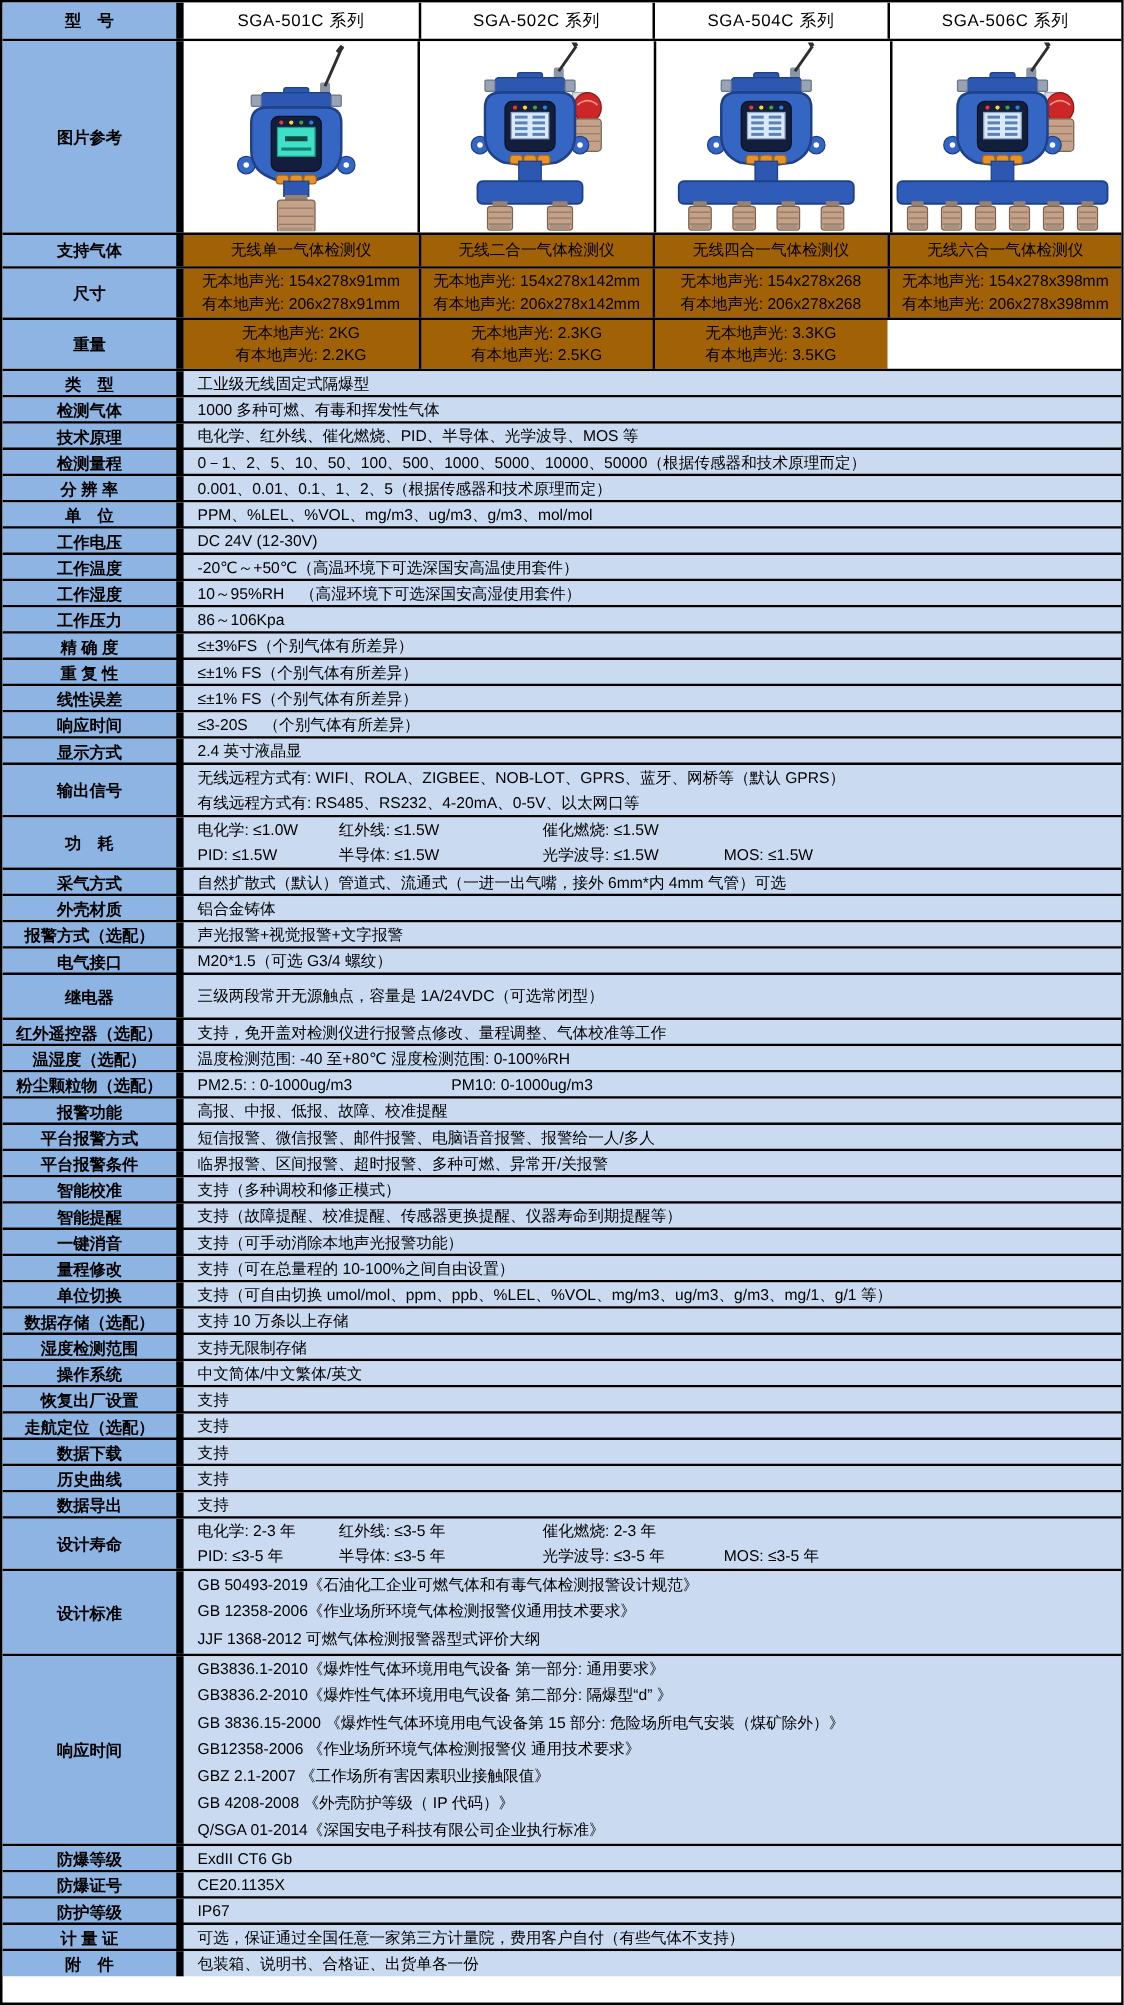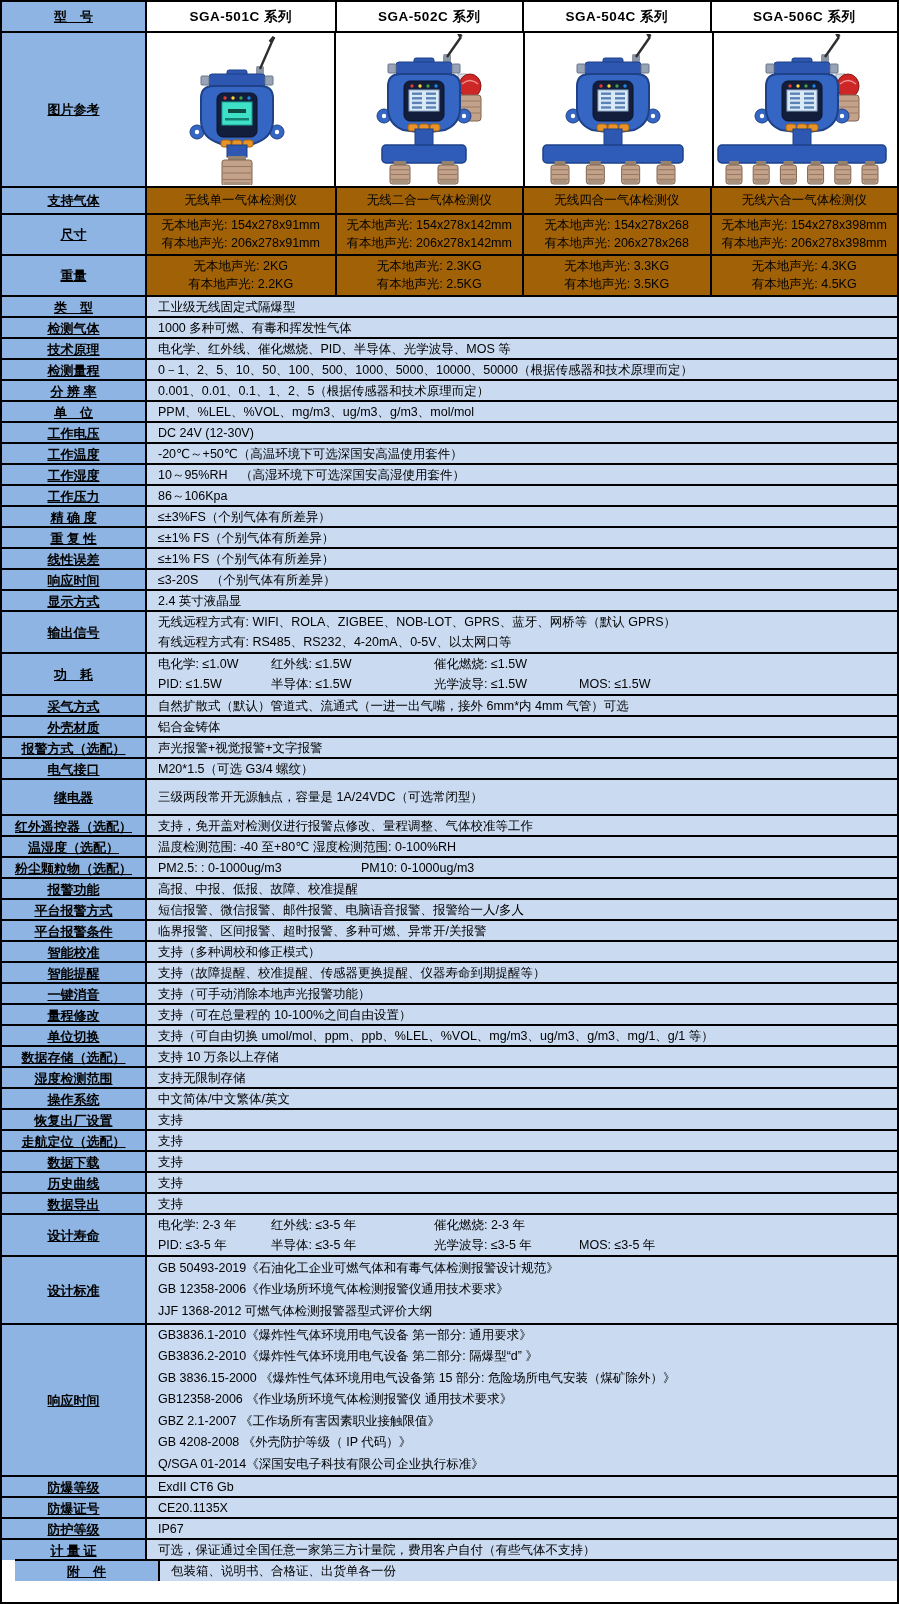--- a/index.html
+++ b/index.html
@@ -7,29 +7,28 @@
     width:899px;height:1604px;box-sizing:border-box;
     border:2px solid #000;background:#fff;overflow:hidden;
     display:flex;flex-direction:column;
     font-family:"Liberation Sans","DejaVu Sans",sans-serif;
     color:#000;
   }
   .row{display:grid;grid-template-columns:145px 1fr;border-top:2px solid #000;box-sizing:border-box;flex:0 0 auto;}
   .wrap > .row:first-child{border-top:0;}
   .row.cols4{grid-template-columns:145px repeat(4,1fr);}
   .lbl{
-    background:#8DB4E2;border-right:2px solid #000000;
+    background:#8DB4E2;border-right:6px solid #000000;
     display:flex;align-items:center;justify-content:center;
     font-weight:bold;font-size:13px;line-height:15px;
     padding:0 2px;
-    text-decoration:underline;
   }
   .cell{background:#fff;display:flex;flex-direction:column;align-items:center;justify-content:center;}
   .cols4 .cell + .cell{border-left:2px solid #000;}
-  .cell.model{font-weight:bold;font-size:13.5px;letter-spacing:.5px;}
+  .cell.model{font-weight:normal;font-size:13.5px;letter-spacing:.5px;}
   .cell.c{background:#a16207;font-size:12.5px;text-align:center;justify-content:space-evenly;}
   .val{
     background:#C9DAF1;padding-left:11px;font-size:12.5px;
     display:flex;flex-direction:column;justify-content:center;
   }
   .line{line-height:20px;white-space:nowrap;}
   .loose .line{line-height:21.4px;}
   .seg{display:inline-block;}
   .quad .s0{width:113px;} .quad .s1{width:163px;} .quad .s2{width:145px;}
   .pair155 .s0{width:155px;}
@@ -328,24 +327,20 @@
       <div>有本地声光: 2.2KG</div>
     </div>
     <div class="cell c">
       <div>无本地声光: 2.3KG</div>
       <div>有本地声光: 2.5KG</div>
     </div>
     <div class="cell c">
       <div>无本地声光: 3.3KG</div>
       <div>有本地声光: 3.5KG</div>
     </div>
-    <div class="cell c">
-      <div>无本地声光: 4.3KG</div>
-      <div>有本地声光: 4.5KG</div>
-    </div>
   </div>
 
 <div class="row" style="height: 21px;">
       <div class="lbl">类　型</div>
       <div class="val">
         <div class="line"><span class="seg s0">工业级无线固定式隔爆型</span></div>
       </div>
     </div>
     <div class="row" style="height: 21px;">
       <div class="lbl">检测气体</div>
@@ -633,19 +628,19 @@
       <div class="val">
         <div class="line"><span class="seg s0">IP67</span></div>
       </div>
     </div>
     <div class="row" style="height: 21px;">
       <div class="lbl">计 量 证</div>
       <div class="val">
         <div class="line"><span class="seg s0">可选，保证通过全国任意一家第三方计量院，费用客户自付（有些气体不支持）</span></div>
       </div>
     </div>
-    <div class="row" style="height: 15px; margin-left: 13px;">
+    <div class="row" style="height: 15px;">
       <div class="lbl">附　件</div>
       <div class="val">
         <div class="line"><span class="seg s0">包装箱、说明书、合格证、出货单各一份</span></div>
       </div>
     </div>
   </div>
 
 </body></html>

